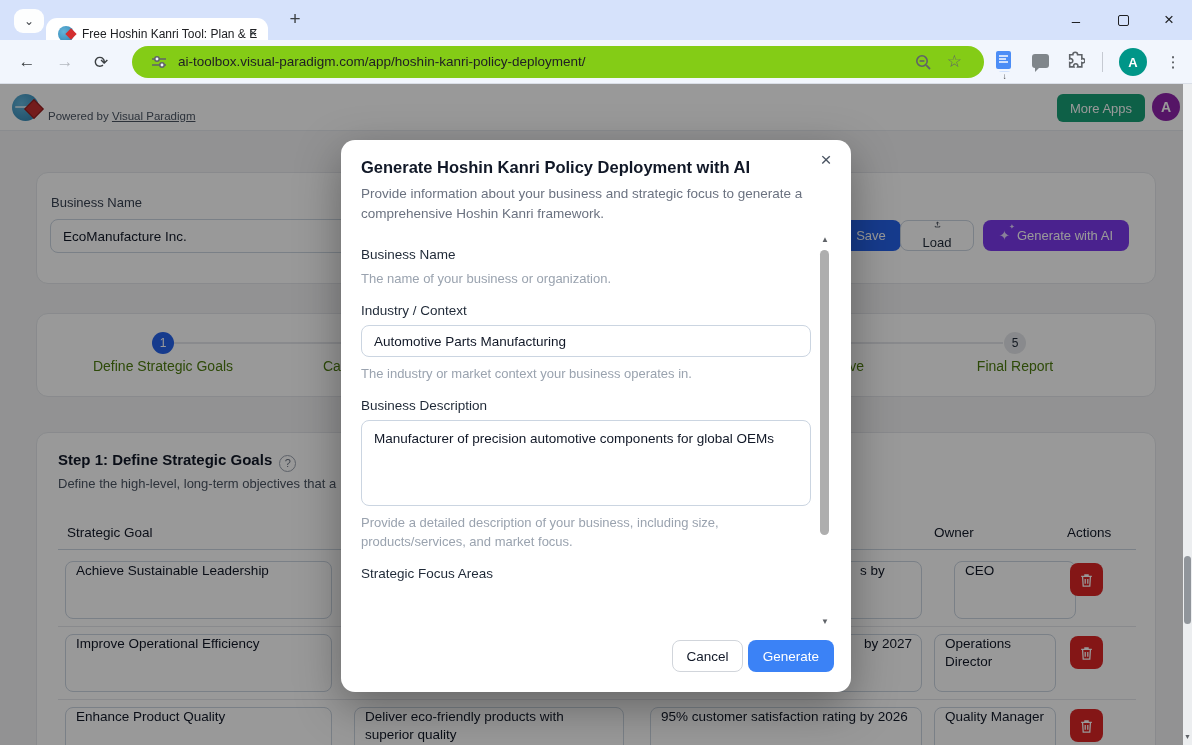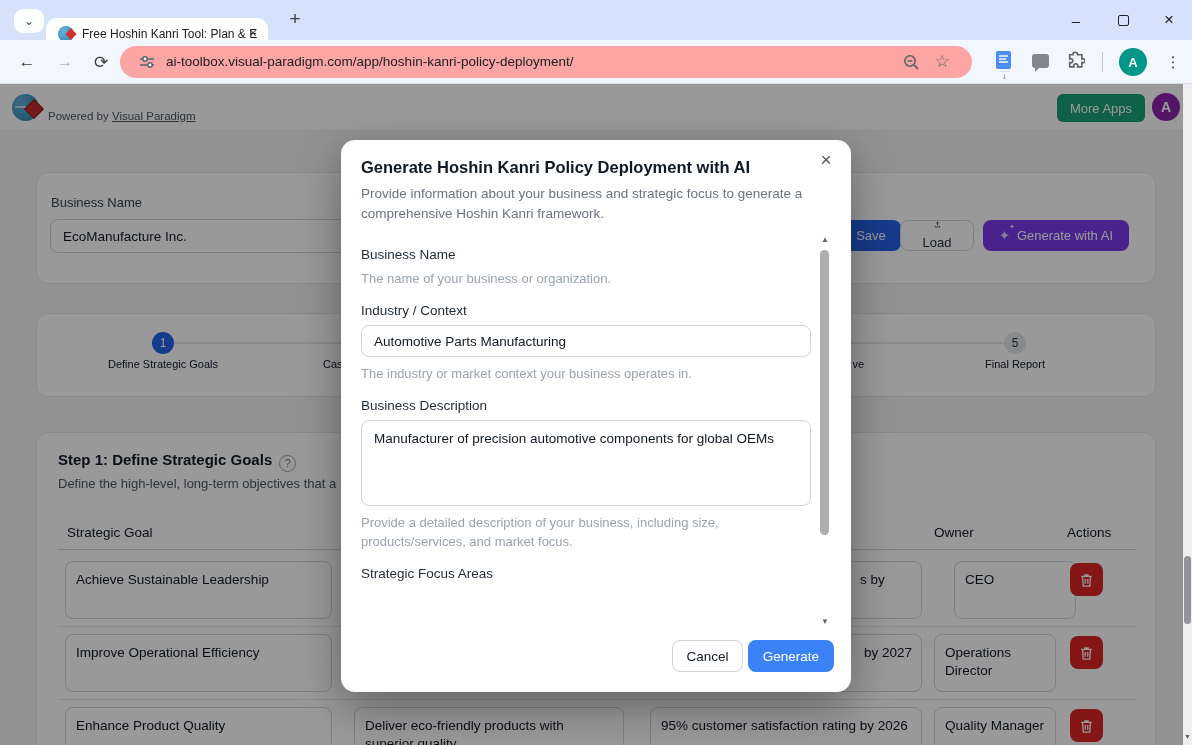--- a/index.html
+++ b/index.html
@@ -13,21 +13,21 @@
                  display:flex; align-items:center; justify-content:center; color:#45494e; font-size:12px; }
   .tab { position:absolute; left:46px; top:18px; width:222px; height:33px; background:#ffffff; border-radius:11px 11px 0 0; }
   .tab-title { position:absolute; left:36px; top:9px; width:176px; white-space:nowrap; overflow:hidden; font-size:12px; color:#202124; }
   .tab-close { position:absolute; right:6px; top:7px; width:18px; height:18px; text-align:center; line-height:17px; font-size:14px; color:#45494e; border-radius:50%; }
   .newtab { position:absolute; left:282px; top:6px; width:26px; height:26px; text-align:center; line-height:25px; font-size:19px; color:#3c4043; }
   .winctl { position:absolute; top:6px; width:30px; height:28px; display:flex; align-items:center; justify-content:center; color:#202124; font-size:15px; }
   .maxbox { width:11px; height:11px; border:1.5px solid #202124; border-radius:2px; }
 
   #toolbar { position:absolute; left:0; top:40px; width:1192px; height:44px; background:#f2f6fd; border-bottom:1px solid #dadfe8; z-index:50; }
   .navic { position:absolute; top:9px; width:26px; height:26px; display:flex; align-items:center; justify-content:center; font-size:17px; color:#3c4043; }
-  .omnibox { position:absolute; left:120px; top:6px; width:852px; height:32px; background:#fca5a5; border-radius:16px; }
+  .omnibox { position:absolute; left:132px; top:6px; width:852px; height:32px; background:#84cc16; border-radius:16px; }
   .url-text { position:absolute; left:46px; top:8px; font-size:13.5px; color:#202124; white-space:nowrap; }
   .ombic { position:absolute; top:7px; width:18px; height:18px; }
   .extic { position:absolute; top:11px; }
   .sep { position:absolute; left:1102px; top:12px; width:1px; height:20px; background:#c6cad2; }
   .chr-avatar { position:absolute; left:1119px; top:8px; width:28px; height:28px; border-radius:50%; background:#009688; color:#fff; font-size:13px; font-weight:700; display:flex; align-items:center; justify-content:center; }
   .dots { position:absolute; left:1160px; top:9px; width:26px; height:26px; text-align:center; line-height:25px; font-size:15px; color:#3c4043; letter-spacing:0; }
   .doc-ext { position:relative; width:15px; height:18px; background:#4c8df6; border-radius:2px; }
   .doc-ext i { position:absolute; left:3px; height:1.5px; background:#cfe0fd; }
   .doc-badge { position:absolute; right:-4px; bottom:-3px; width:11px; height:11px; background:#fbc02d; border-radius:50%; color:#333; font-size:8px; line-height:11px; text-align:center; font-style:normal; }
   .chat-ext { width:17px; height:14px; background:#80868b; border-radius:3px; position:relative; }
@@ -56,30 +56,30 @@
   .load-btn { position:absolute; left:863px; top:47px; width:74px; height:31px; background:#fff; border:1px solid #cbd5e1; color:#1f2937;flex-direction:column; }
   .genai-btn { position:absolute; left:946px; top:47px; width:146px; height:31px; background:#7c3aed; color:#fff; }
   .sparkle { position:relative; font-size:13px; color:#e4d7ff; }
   .sparkle::after { content:"✦"; position:absolute; right:-5px; top:-5px; font-size:7px; }
 
   #card2 { left:36px; top:229px; width:1120px; height:84px; }
   .step-line { position:absolute; left:126px; top:28px; width:840px; height:2px; background:#e5e7eb; }
   .step-circle { position:absolute; top:18px; width:22px; height:22px; border-radius:50%; font-size:12px; display:flex; align-items:center; justify-content:center; }
   .sc-active { background:#2563eb; color:#fff; }
   .sc-idle { background:#e5e7eb; color:#1f2937; }
-  .step-label { position:absolute; top:44px; font-size:11px; color:#0f172a; text-align:center; }
+  .step-label { position:absolute; top:44px; font-size:14px; color:#4d7c0f; text-align:center; }
 
   #card3 { left:36px; top:348px; width:1120px; height:400px; }
   .s1-heading { position:absolute; left:21px; top:18px; font-size:15px; font-weight:700; color:#111827; }
   .help-circle { display:inline-block; width:17px; height:17px; border:1.5px solid #9ca3af; border-radius:50%; color:#6b7280; font-size:11px; font-weight:400; text-align:center; line-height:15px; margin-left:7px; vertical-align:-2px; }
   .s1-desc { position:absolute; left:21px; top:43px; font-size:13px; color:#4b5563; white-space:nowrap; }
   .thead { position:absolute; top:92px; font-size:13.5px; font-weight:500; color:#111827; }
   .thead-line { position:absolute; left:21px; top:116px; width:1078px; height:1px; background:#cbd5e1; }
   .row-div { position:absolute; left:21px; width:1078px; height:1px; background:#e5e7eb; }
-  .cellbox { position:absolute; height:58px; border:1px solid #cbd5e1; border-radius:8px; padding:9px 10px; font-size:13.5px; color:#111827; background:#fff; line-height:1.35; overflow:hidden; }
+  .cellbox { position:absolute; height:58px; border:1px solid #cbd5e1; border-radius:8px; padding:0 10px; font-size:13.5px; color:#111827; background:#fff; line-height:1.35; overflow:hidden; }
   .c-goal { left:28px; width:267px; }
   .c-desc { left:317px; width:270px; }
   .c-target { left:613px; width:272px; }
   .c-owner { left:897px; width:122px; }
   .indent1 { padding-left:209px; white-space:nowrap; }
   .indent2 { padding-left:213px; white-space:nowrap; }
   .trash-btn { position:absolute; left:1033px; width:33px; height:33px; background:#dc2626; border:none; border-radius:8px; display:flex; align-items:center; justify-content:center; }
 
   
   #pagescroll { position:absolute; left:1183px; top:84px; width:9px; height:661px; background:#eceef0; z-index:30; }

